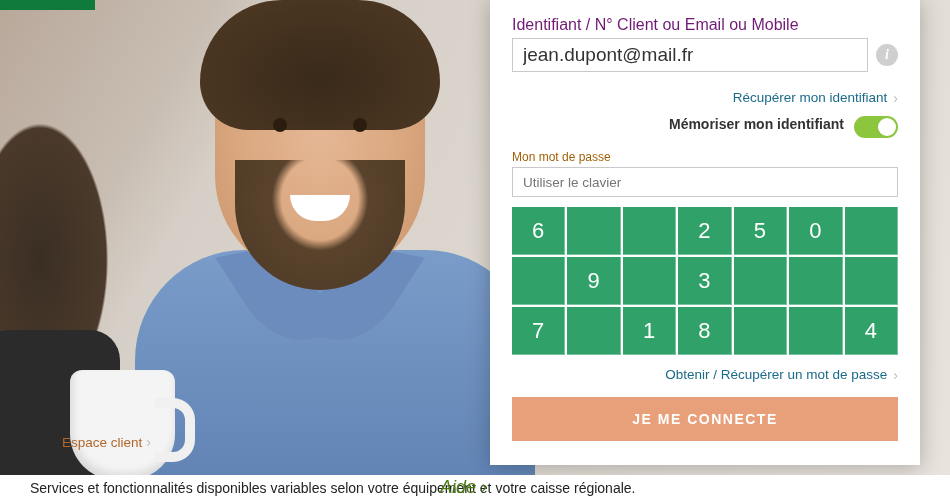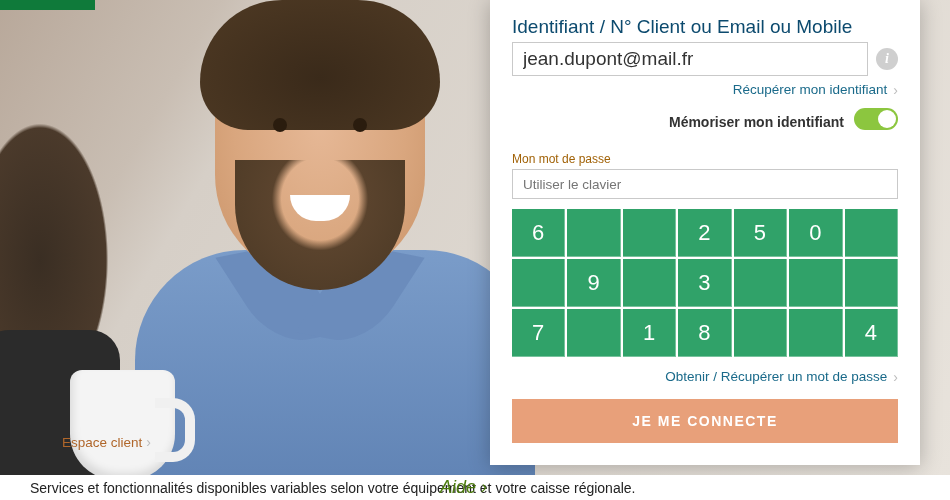--- a/index.html
+++ b/index.html
@@ -60,38 +60,38 @@
 .man-collar-l { left: 135px; transform: skewX(25deg) rotate(-10deg); border-radius: 0 0 0 40px; }
 .man-collar-r { left: 215px; transform: skewX(-25deg) rotate(10deg); border-radius: 0 0 40px 0; }
 .man-eye-l, .man-eye-r { position:absolute; top:118px; width:14px; height:14px; background:#2a1c0e; border-radius:50%; }
 .man-eye-l { left:168px; } .man-eye-r { left:248px; }
 
 .login-card {
   position: absolute; right: 30px; top: 0; width: 430px; height: 465px;
   background: #fff; box-shadow: 0 2px 20px rgba(0,0,0,.25);
   padding: 16px 22px 18px 22px;
 }
-.field-label { font-size: 19px; color: #0c4a6e; margin-bottom: 4px; }
+.field-label { font-size: 16px; color: #701a75; margin-bottom: 4px; }
 .input-row { display: flex; align-items: center; gap: 8px; }
 .text-input {
   flex: 1; height: 34px; border: 1px solid #c9c9c9; padding: 0 10px;
   font-size: 19px; color: #333; background: #fff;
 }
 .info-icon {
   width: 22px; height: 22px; border-radius: 50%; background: #cfcfcf;
   display: flex; align-items: center; justify-content: center;
   color: #fff; font-size: 14px; font-weight: bold; font-family: Georgia, serif; font-style: italic;
 }
-.link-row { text-align: right; margin: 4px 0 10px; }
+.link-row { text-align: right; margin: 16px 0 10px; }
 .link {
   font-size: 13.5px; color: #1a6a8a; cursor: pointer;
   display: inline-flex; align-items: center; gap: 6px;
 }
 .chev { color: #bdbdbd; font-size: 14px; }
-.memo-row { display: flex; justify-content: flex-end; align-items: flex-end; gap: 10px; margin-bottom: 22px; }
+.memo-row { display: flex; justify-content: flex-end; align-items: flex-start; gap: 10px; margin-bottom: 12px; }
 .memo-label { font-size: 14px; font-weight: 600; color: #333; }
 .toggle {
   width: 44px; height: 22px; background: #8cc63f; border-radius: 11px;
   position: relative; cursor: pointer;
 }
 .toggle::after {
   content: ""; position: absolute; right: 2px; top: 2px; width: 18px; height: 18px;
   background: #fff; border-radius: 50%;
 }
 .pwd-label { font-size: 12px; color: #a16207; margin-top: 6px; margin-bottom: 3px; }

